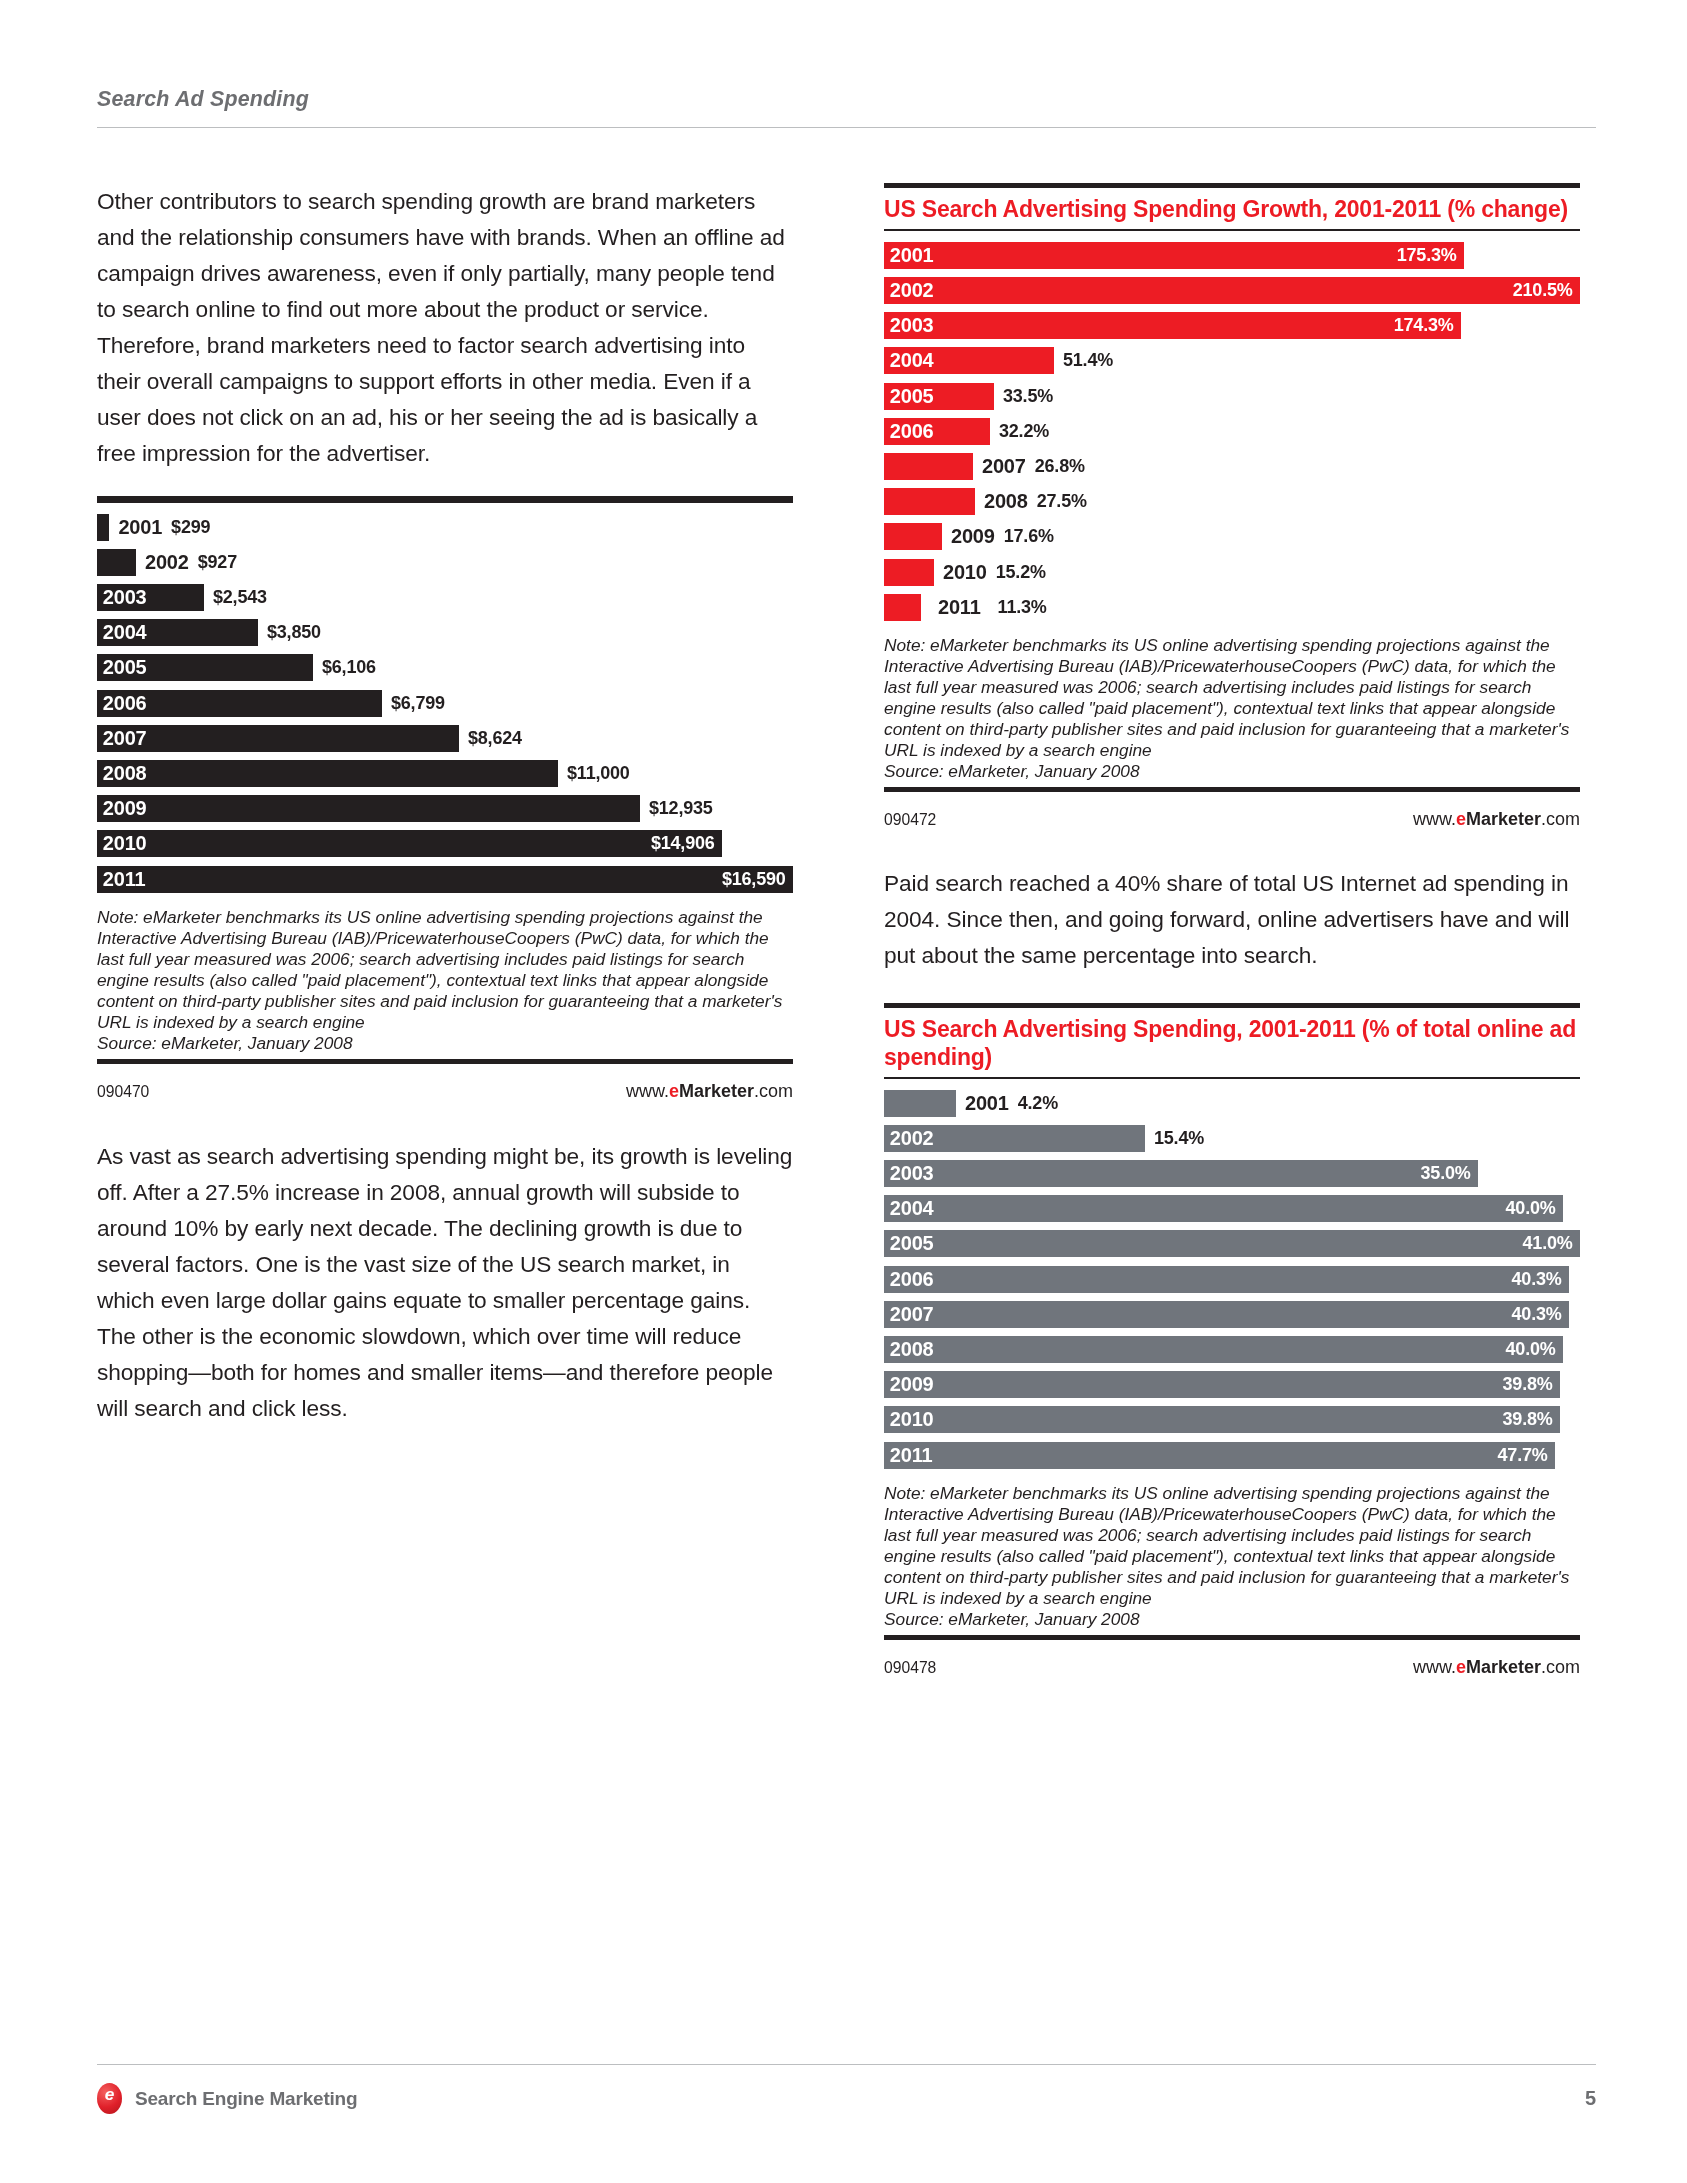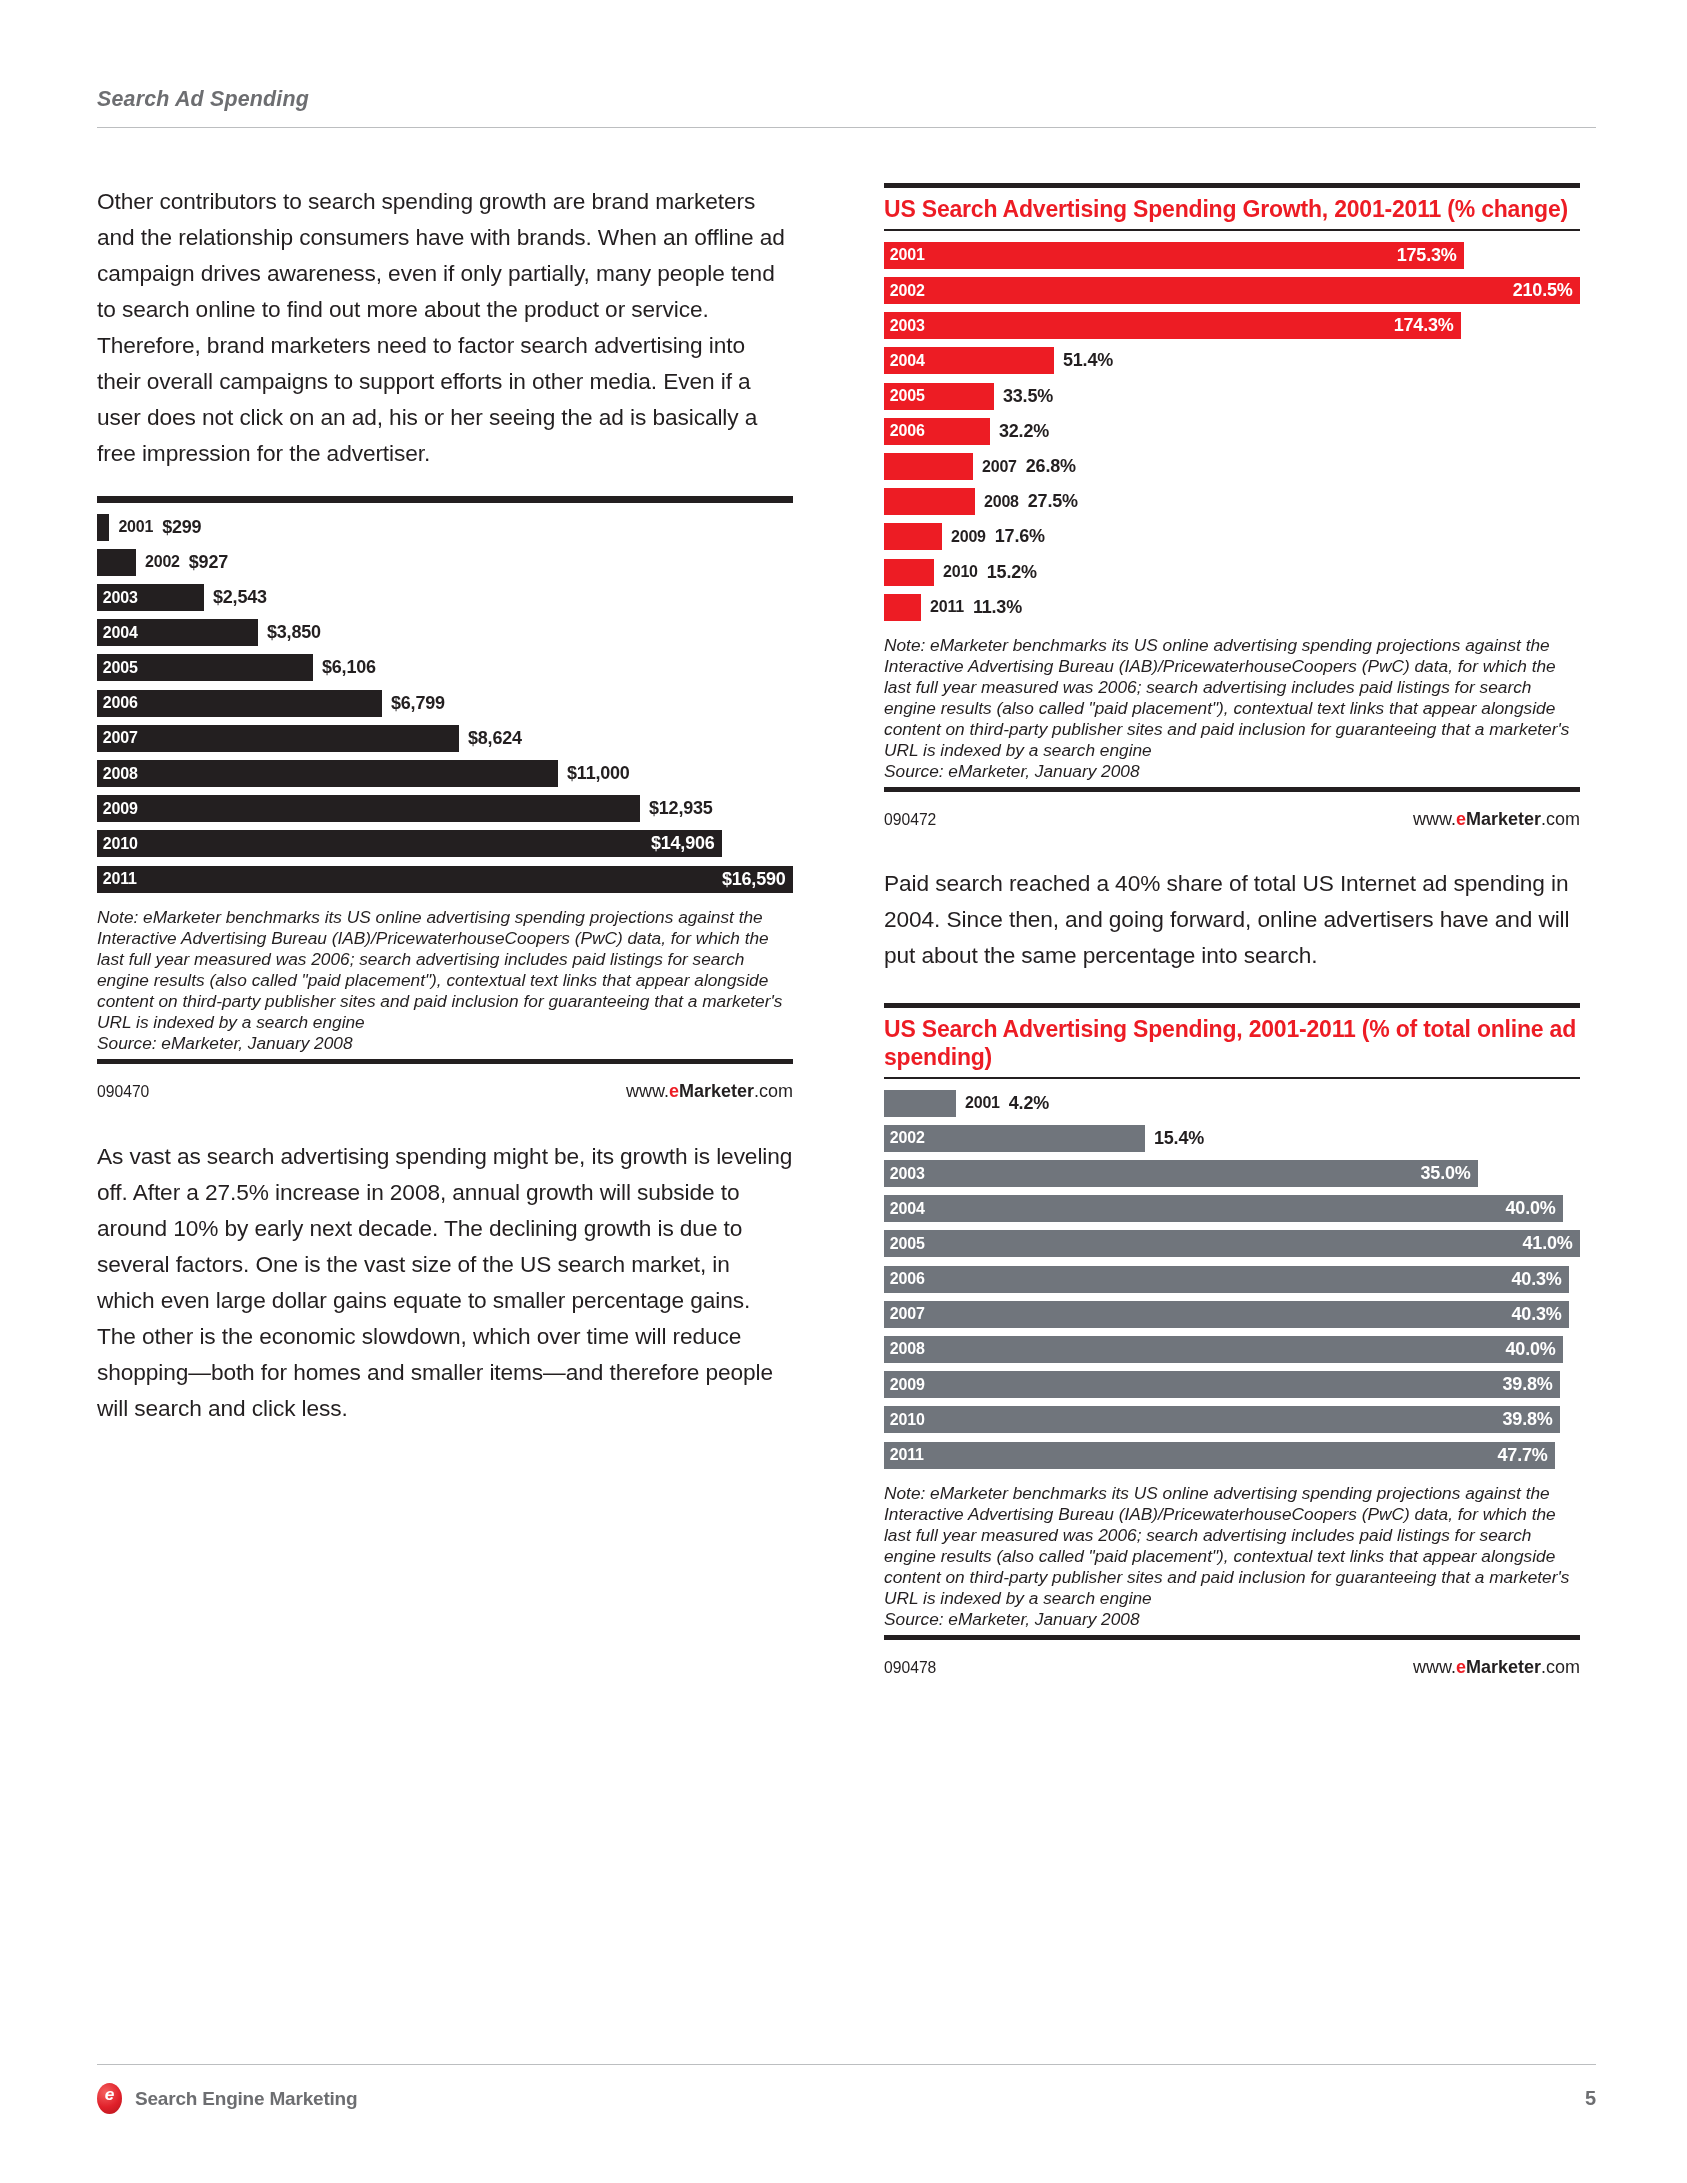--- a/index.html
+++ b/index.html
@@ -87,36 +87,36 @@
     padding-top: 10.7px;
     padding-bottom: 5px;
   }
 
   .bar-row {
     display: flex;
     align-items: center;
     height: 27px;
     margin-bottom: 8.2px;
   }
-  .bar-row:last-child { margin-bottom: 0; }
+  .bar-row:last-child { margin-bottom: 0; gap: 8px; }
 
   .bar {
     height: 27px;
     display: flex;
     align-items: center;
     flex: 0 0 auto;
     box-sizing: border-box;
     position: relative;
   }
   .bar.black { background: #231f20; }
   .bar.red   { background: #ed1c24; }
   .bar.gray  { background: #70757c; }
 
   .lbl {
-    font-size: 16px;
+    font-size: 20px;
     font-weight: bold;
     white-space: nowrap;
     letter-spacing: -0.2px;
   }
   .lbl-in {
     color: #ffffff;
     padding-left: 5.8px;
   }
   .lbl-out {
     color: #231f20;

